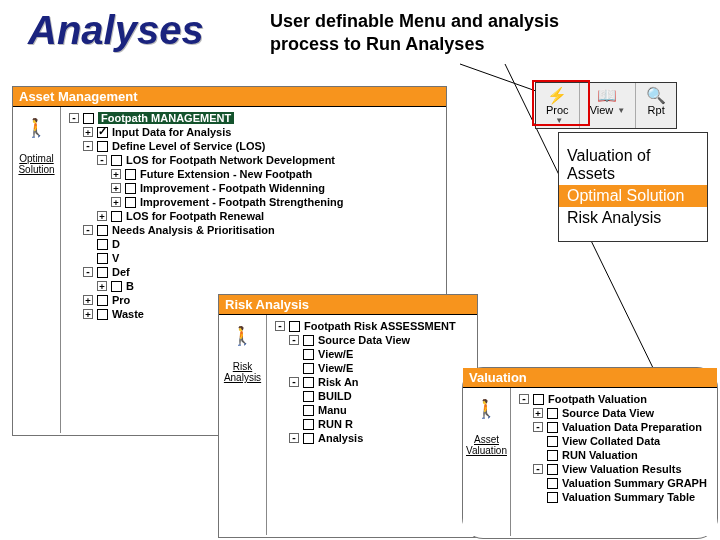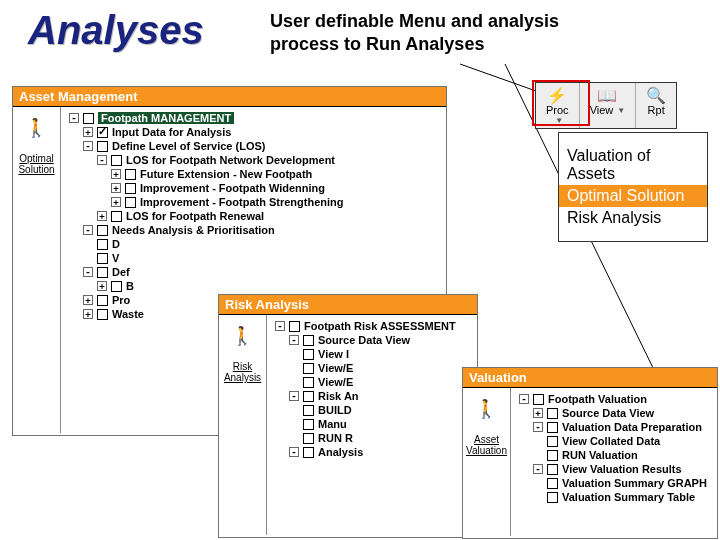--- a/index.html
+++ b/index.html
@@ -177,24 +177,20 @@
           <span class="chk"></span>
           <span>Footpath Risk ASSESSMENT</span>
         </div>
       <div class="node indent1">
           <span class="exp">-</span>
           <span class="chk"></span>
           <span>Source Data View</span>
         </div>
       <div class="node indent2">
           <span class="chk"></span>
-          <span>View I</span>
-        </div>
-      <div class="node indent2">
-          <span class="chk"></span>
           <span>View/E</span>
         </div>
       <div class="node indent2">
           <span class="chk"></span>
           <span>View/E</span>
         </div>
       <div class="node indent1">
           <span class="exp">-</span>
           <span class="chk"></span>
           <span>Risk An</span>
@@ -213,21 +209,21 @@
         </div>
       <div class="node indent1">
           <span class="exp">-</span>
           <span class="chk"></span>
           <span>Analysis</span>
         </div>
     </div>
   </div>
 </div>
 
-<div class="panel" style="top:367px; left:462px; width:256px; height:172px;">
+<div class="panel" style="top:367px; left:462px; width:256px; height:172px;border-radius:21px;">
   <div class="panel-hdr">Valuation</div>
   <div class="panel-body" style="height:calc(100% - 22px);">
     <div class="sidebar">
       <div class="sideicon walker">🚶</div>
       <div class="sidelabel">Asset Valuation</div>
     </div>
     <div class="tree">
       <div class="node">
           <span class="exp">-</span>
           <span class="chk"></span>

